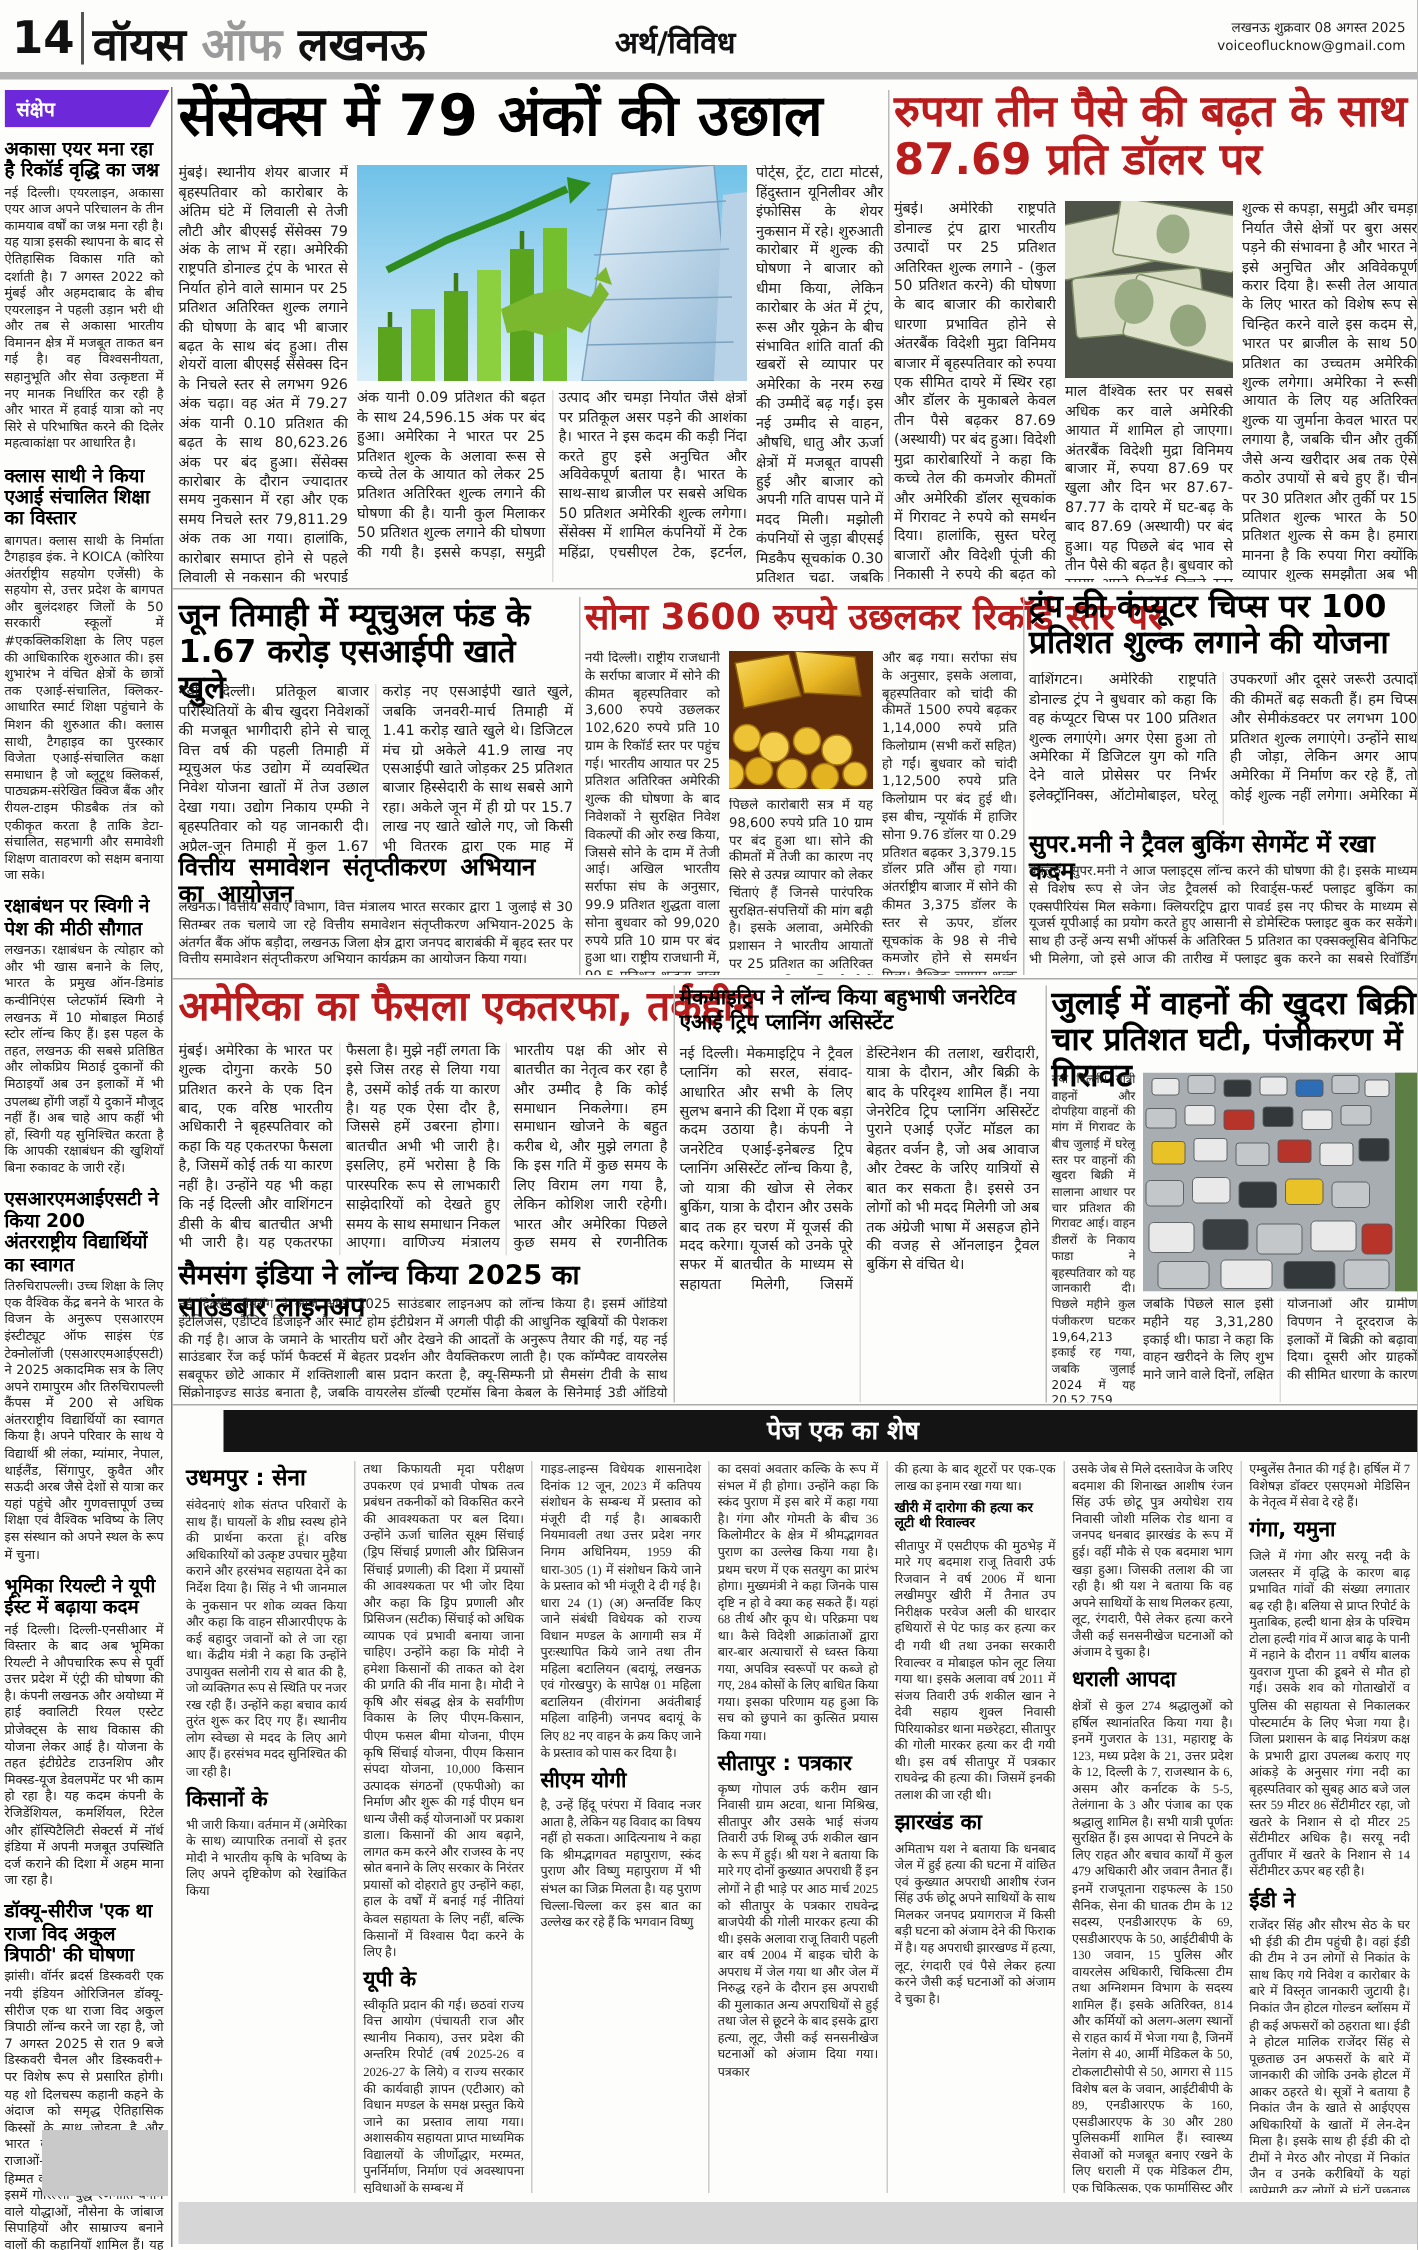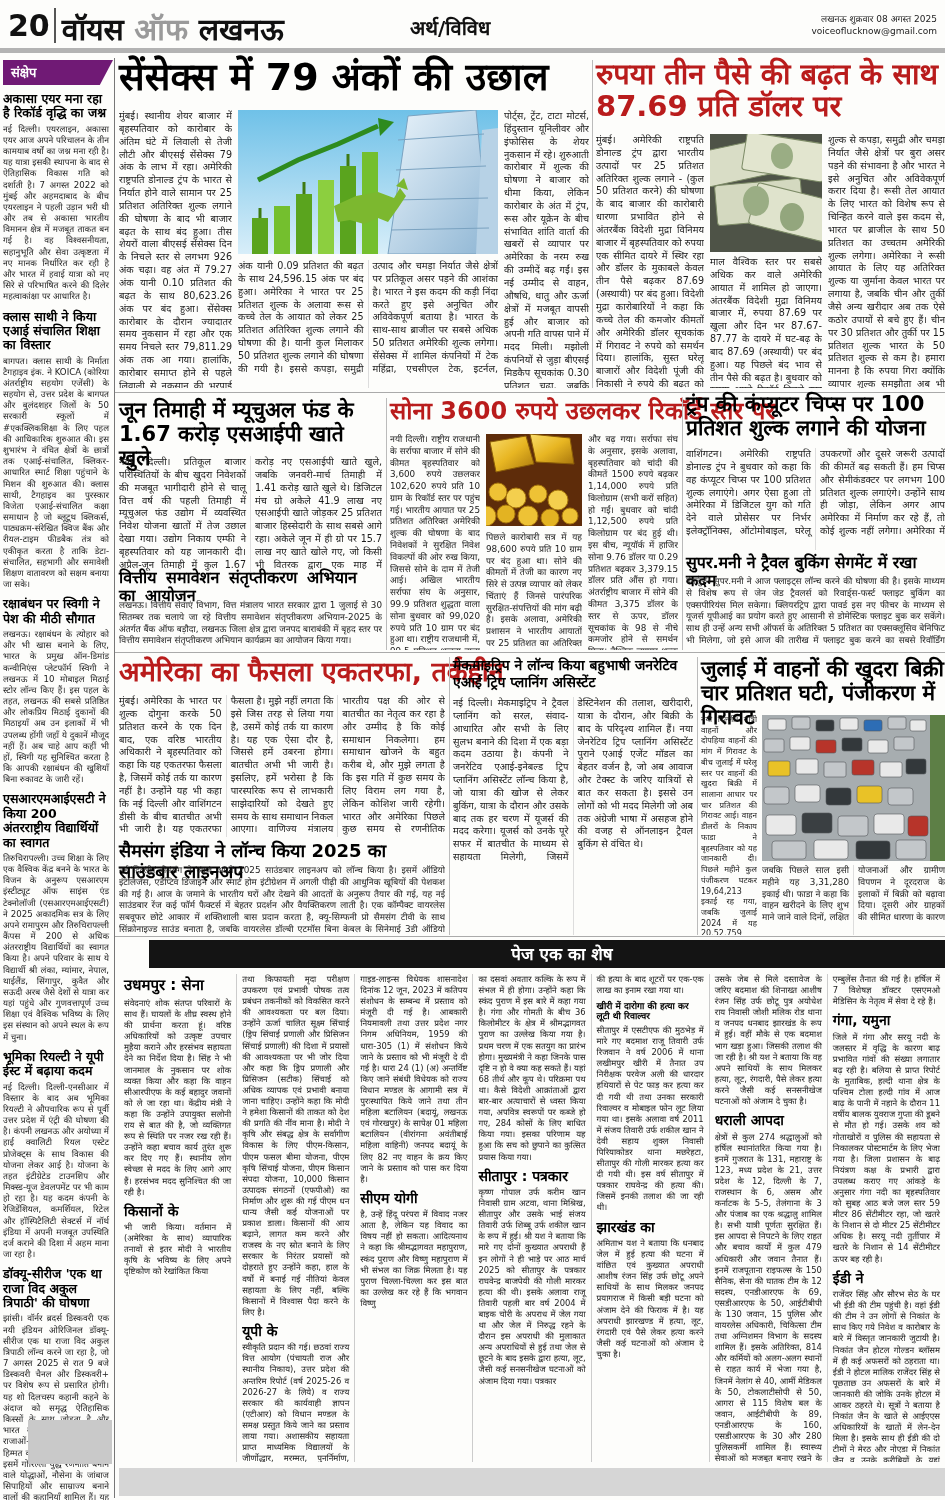--- a/index.html
+++ b/index.html
@@ -7,21 +7,21 @@
         font-family:"DejaVu Sans","Liberation Sans",sans-serif;color:#1a1a1a;}
   .abs{position:absolute;}
   
   .pageno{font-weight:bold;font-size:30px;color:#111;border-right:2px solid #555;padding-right:4px;}
   .masthead{font-weight:bold;font-size:30px;letter-spacing:0;color:#111;white-space:nowrap;}
   .masthead .mid{color:#9a9a9a;}
   .section-label{font-weight:bold;font-size:20px;color:#111;}
   .dateline{font-size:9px;text-align:right;color:#222;line-height:1.3;}
   .head-rule{background:#b3b3b3;height:5px;}
   
-  .brief-tab{background:#701a75;color:#fff;font-weight:bold;font-size:13px;padding:3px 10px 4px 8px;
+  .brief-tab{background:#6d28d9;color:#fff;font-weight:bold;font-size:13px;padding:3px 10px 4px 8px;
              clip-path:polygon(0 0,100% 0,88% 100%,0 100%);width:92px;}
   .brief-head{font-weight:bold;font-size:12.5px;line-height:1.15;margin:7px 0 3px 0;color:#000;}
   .brief-body{font-size:8.6px;text-align:justify;line-height:1.3;color:#222;}
   .sidebar-ad{background:#c9c9c9;}
   
   .h-huge{font-weight:bold;font-size:38px;line-height:1.0;color:#000;white-space:nowrap;}
   .h-big{font-weight:bold;font-size:28px;line-height:1.12;color:#b91c1c;}
   .h-med{font-weight:bold;font-size:21px;line-height:1.15;color:#000;}
   .h-sub{font-weight:bold;font-size:16px;line-height:1.15;color:#000;}
   .h-small{font-weight:bold;font-size:13px;line-height:1.2;color:#000;}
@@ -32,30 +32,30 @@
   .vline{width:1px;background:#bbb;}
   .hline{height:1px;background:#aaa;}
   .photo{display:block;}
   
   .banner{background:#141414;color:#fff;font-weight:bold;font-size:17px;text-align:center;line-height:28px;}
   .bcols{display:flex;gap:0;}
   .bcol{flex:1 1 0;padding:0 5px;border-right:1px solid #ccc;overflow:hidden;}
   .bcol:last-child{border-right:none;}
   .bcol .h-top{font-weight:bold;font-size:15px;margin:0 0 4px 0;color:#000;}
   .bcol .h-mid{font-weight:bold;font-size:14px;margin:6px 0 3px 0;color:#000;line-height:1.1;}
-  .bcol p{margin:0;font-size:8.4px;text-align:justify;line-height:1.32;color:#222;}
+  .bcol p{margin:0;font-size:8.4px;text-align:justify;line-height:1.32;color:#222;font-family:Liberation Serif, serif;}
   .bottom-strip{background:#d6d6d6;}
 </style>
 </head>
 <body>
 
 <div id="page">
 
   <div class="abs" style="left:8px;top:8px;display:flex;align-items:flex-start;gap:6px;">
-    <span class="pageno">20</span>
+    <span class="pageno">14</span>
     <span class="masthead"><span>वॉयस</span> <span class="mid">ऑफ</span> <span>लखनऊ</span></span>
   </div>
   <div class="abs section-label" style="left:410px;top:14px;">अर्थ/विविध</div>
   <div class="abs dateline" style="right:8px;top:14px;margin-left:18px;">
     <div>लखनऊ शुक्रवार 08 अगस्त 2025</div>
     <div>voiceoflucknow@gmail.com</div>
   </div>
   <div class="abs head-rule" style="left:0;top:48px;width:945px;"></div>
 
   <div class="abs" style="left:3px;top:60px;width:109px;height:1436px;">

